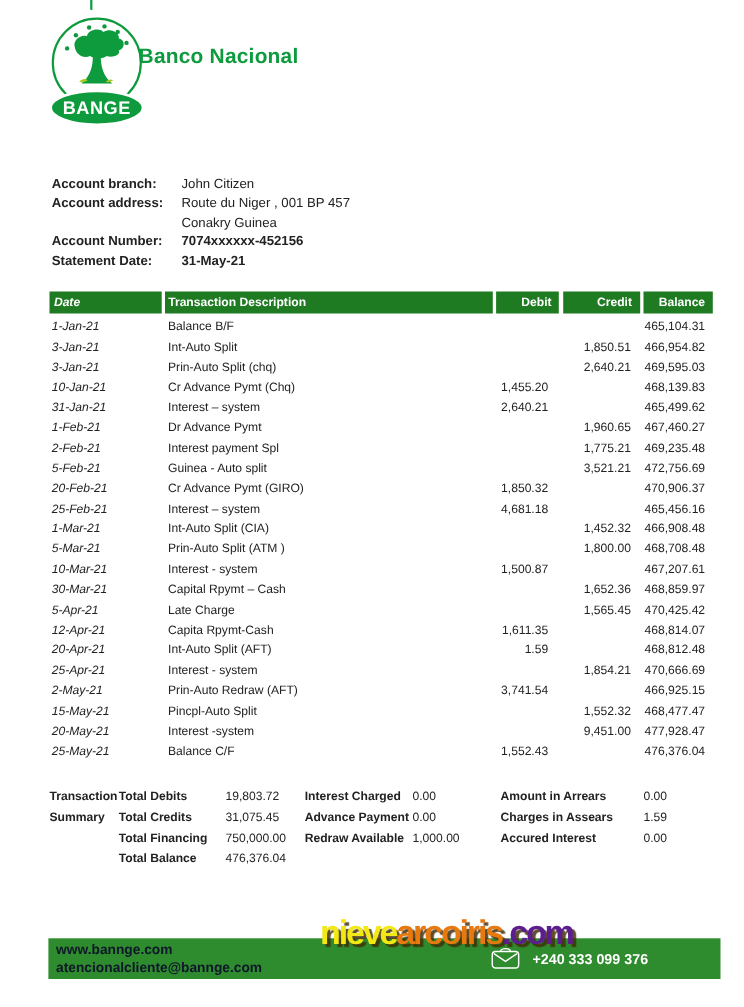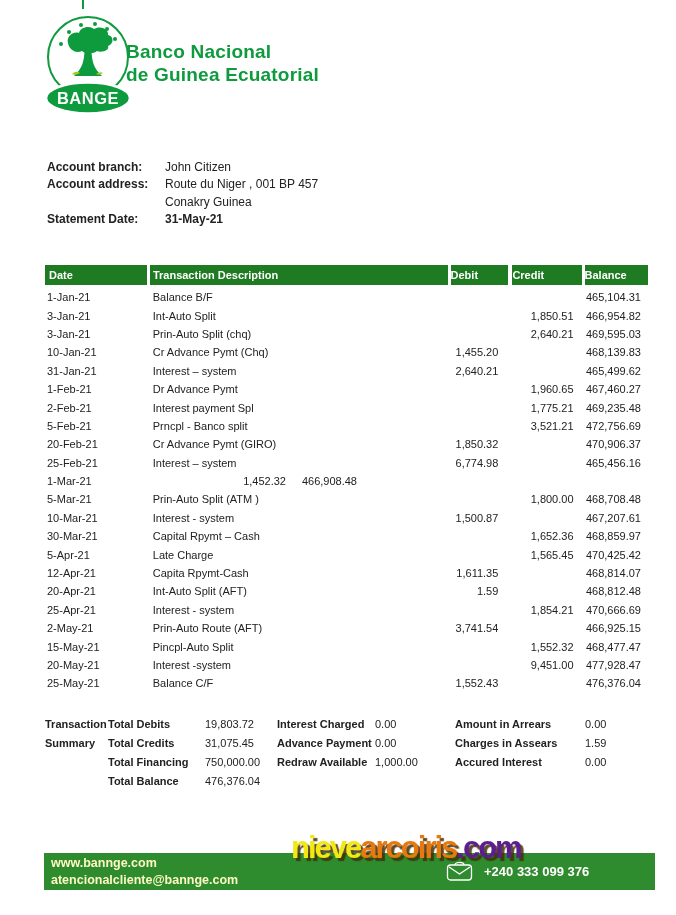--- a/index.html
+++ b/index.html
@@ -21,28 +21,28 @@
   .account-info { position:absolute; left:47px; top:158px; font-size:12px; }
   .acct-row { display:flex; height:17.5px; align-items:center; }
   .acct-label { width:118px; font-weight:bold; }
   .acct-value.bold { font-weight:bold; }
 
   
   .txn-table { position:absolute; left:45px; top:265px; width:603px; }
   .thead { display:flex; }
   .th { background:#1e7b22; color:#fff; font-weight:bold; font-size:11px;
         height:20px; line-height:20px; }
-  .c-date    { width:108px; margin-right:3px; }
+  .c-date    { width:108px; margin-right:3px;font-style:italic; }
   .c-desc    { width:316px; margin-right:3px; }
   .c-debit   { width:61px;  margin-right:4px; }
   .c-credit  { width:73px;  margin-right:3px; }
   .c-balance { width:67px; }
   .th.c-date { padding-left:4px; }
   .th.c-desc { padding-left:3px; }
-  .th.c-debit, .th.c-credit, .th.c-balance { text-align:left; padding-right:7px; }
+  .th.c-debit, .th.c-credit, .th.c-balance { text-align:right; padding-right:7px; }
   .tbody { margin-top:3px; }
   .tr { display:flex; height:18.4px; align-items:center; font-size:11px; }
   .td { white-space:nowrap; overflow:hidden; }
   .td.c-date { padding-left:2px; }
   .td.c-desc { padding-left:3px; }
   .td.c-debit  { text-align:right; padding-right:10px; }
   .td.c-credit { text-align:right; padding-right:8px; }
   .td.c-balance{ text-align:right; padding-right:7px; }
 
   
@@ -52,21 +52,21 @@
   .sum-col div { height:19px; }
   .sum-labels-a { left:108px; font-weight:bold; }
   .sum-values-a { left:205px; }
   .sum-labels-b { left:277px; font-weight:bold; }
   .sum-values-b { left:375px; }
   .sum-labels-c { left:455px; font-weight:bold; }
   .sum-values-c { left:585px; }
 
   
   .footer-bar { position:absolute; left:44px; top:853px; width:611px; height:37px; background:#2e8b2e; }
-  .footer-left { position:absolute; left:7px; top:2px; color:#fef9c3; font-weight:bold;
+  .footer-left { position:absolute; left:7px; top:2px; color:#0f172a; font-weight:bold;
                  font-size:12.5px; line-height:16.5px; }
   .footer-right { position:absolute; left:402px; top:7px; display:flex; align-items:center; color:#fff; }
   .footer-phone { font-size:13px; font-weight:bold; margin-left:8px; }
 
   
   .watermark { position:absolute; left:291px; top:830px; z-index:5;
                font-size:31px; font-weight:bold; letter-spacing:-2px; white-space:nowrap;
                text-shadow:3px 3px 1px rgba(66,46,8,0.85); }
   .wm-1 { color:#f2e813; }
   .wm-2 { color:#e8790e; }
@@ -97,35 +97,38 @@
       <path fill="#a8c820" d="M28,61 q4,-4 8,-1 q-5,3 -8,1 Z"></path>
       <path fill="#a8c820" d="M52,61 q4,-3 7,-1 q-4,3 -7,1 Z"></path>
     </g>
 
     <ellipse cx="44" cy="85" rx="42" ry="15.5" fill="#0d9b3d" stroke="#ffffff" stroke-width="2.5"></ellipse>
     <text x="44" y="91" text-anchor="middle" fill="#ffffff" font-family="Liberation Sans, sans-serif" font-size="16.5" font-weight="bold" letter-spacing="0.5">BANGE</text>
   </svg>
 
   <div class="brand-text">
     <div class="brand-line">Banco Nacional</div>
-    <div class="brand-line">de Guinea Ecuatorial</div>
   </div>
 
   <section class="account-info">
       <div class="acct-row">
         <div class="acct-label">Account branch:</div>
         <div class="acct-value">John Citizen</div>
       </div>
       <div class="acct-row">
         <div class="acct-label">Account address:</div>
         <div class="acct-value">Route du Niger , 001 BP 457</div>
       </div>
       <div class="acct-row">
         <div class="acct-label"></div>
         <div class="acct-value">Conakry  Guinea</div>
+      </div>
+      <div class="acct-row">
+        <div class="acct-label">Account Number:</div>
+        <div class="acct-value bold">7074xxxxxx-452156</div>
       </div>
       <div class="acct-row">
         <div class="acct-label">Statement Date:</div>
         <div class="acct-value bold">31-May-21</div>
       </div>
     </section>
 
   <section class="txn-table">
     <div class="thead">
       <div class="th c-date">Date</div>
@@ -179,41 +182,42 @@
         </div>
         <div class="tr">
           <div class="td c-date">2-Feb-21</div>
           <div class="td c-desc">Interest payment Spl</div>
           <div class="td c-debit"></div>
           <div class="td c-credit">1,775.21</div>
           <div class="td c-balance">469,235.48</div>
         </div>
         <div class="tr">
           <div class="td c-date">5-Feb-21</div>
-          <div class="td c-desc">Prncpl  - Banco split</div>
+          <div class="td c-desc">Guinea  - Auto split</div>
           <div class="td c-debit"></div>
           <div class="td c-credit">3,521.21</div>
           <div class="td c-balance">472,756.69</div>
         </div>
         <div class="tr">
           <div class="td c-date">20-Feb-21</div>
           <div class="td c-desc">Cr Advance Pymt (GIRO)</div>
           <div class="td c-debit">1,850.32</div>
           <div class="td c-credit"></div>
           <div class="td c-balance">470,906.37</div>
         </div>
         <div class="tr">
           <div class="td c-date">25-Feb-21</div>
           <div class="td c-desc">Interest – system</div>
-          <div class="td c-debit">6,774.98</div>
+          <div class="td c-debit">4,681.18</div>
           <div class="td c-credit"></div>
           <div class="td c-balance">465,456.16</div>
         </div>
         <div class="tr">
           <div class="td c-date">1-Mar-21</div>
+          <div class="td c-desc">Int-Auto Split (CIA)</div>
           <div class="td c-debit"></div>
           <div class="td c-credit">1,452.32</div>
           <div class="td c-balance">466,908.48</div>
         </div>
         <div class="tr">
           <div class="td c-date">5-Mar-21</div>
           <div class="td c-desc">Prin-Auto Split (ATM )</div>
           <div class="td c-debit"></div>
           <div class="td c-credit">1,800.00</div>
           <div class="td c-balance">468,708.48</div>
@@ -255,21 +259,21 @@
         </div>
         <div class="tr">
           <div class="td c-date">25-Apr-21</div>
           <div class="td c-desc">Interest - system</div>
           <div class="td c-debit"></div>
           <div class="td c-credit">1,854.21</div>
           <div class="td c-balance">470,666.69</div>
         </div>
         <div class="tr">
           <div class="td c-date">2-May-21</div>
-          <div class="td c-desc">Prin-Auto Route (AFT)</div>
+          <div class="td c-desc">Prin-Auto Redraw (AFT)</div>
           <div class="td c-debit">3,741.54</div>
           <div class="td c-credit"></div>
           <div class="td c-balance">466,925.15</div>
         </div>
         <div class="tr">
           <div class="td c-date">15-May-21</div>
           <div class="td c-desc">Pincpl-Auto Split</div>
           <div class="td c-debit"></div>
           <div class="td c-credit">1,552.32</div>
           <div class="td c-balance">468,477.47</div>

